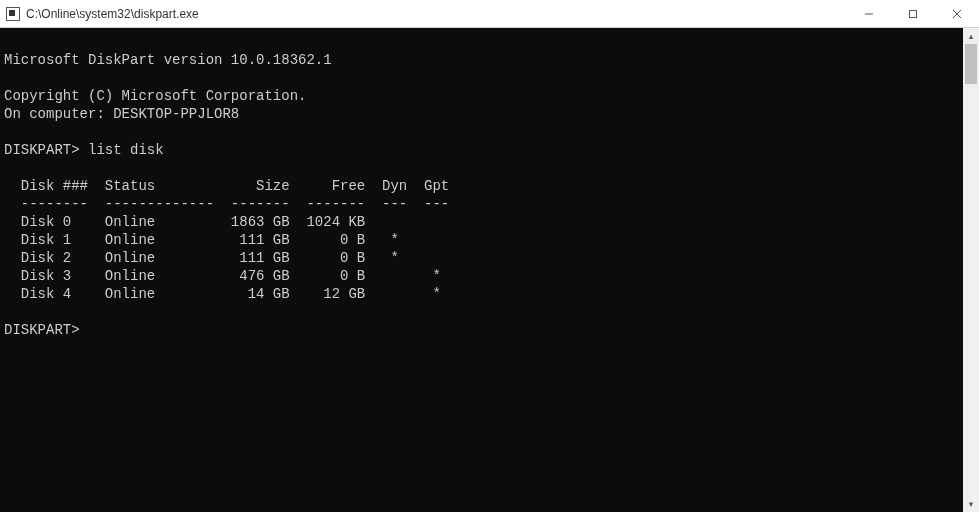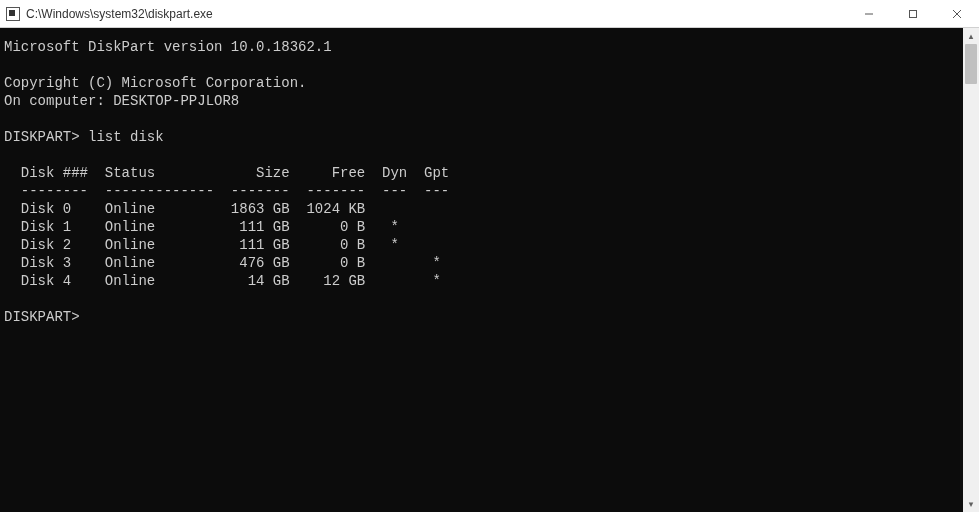--- a/index.html
+++ b/index.html
@@ -63,21 +63,21 @@
       bottom: 0;
       display: flex;
     }
     .console {
       flex: 1;
       background: #0c0c0c;
       color: #cccccc;
       font-family: Consolas, "Courier New", monospace;
       font-size: 14px;
       line-height: 18px;
-      padding: 10px 4px;
+      padding: 23px 4px;
       white-space: pre;
       overflow: hidden;
     }
     .scrollbar {
       width: 16px;
       background: #f0f0f0;
       position: relative;
     }
     .scroll-arrow {
       width: 100%;
@@ -98,21 +98,21 @@
       background: #c0c0c0;
       border-radius: 1px;
       cursor: pointer;
     }
   </style>
 </head>
 <body>
 
 <div class="titlebar">
   <span class="app-icon"></span>
-  <span class="title-text">C:\Windows\system32\diskpart.exe</span>
+  <span class="title-text">C:\Online\system32\diskpart.exe</span>
   <div class="win-controls">
     <div class="win-btn">
       <svg width="10" height="10" viewBox="0 0 10 10">
           <line x1="1" y1="5" x2="9" y2="5" stroke="#555" stroke-width="1"></line>
         </svg>
     </div>
     <div class="win-btn">
       <svg width="10" height="10" viewBox="0 0 10 10">
           <rect x="1.5" y="1.5" width="7" height="7" fill="none" stroke="#555" stroke-width="1"></rect>
         </svg>

